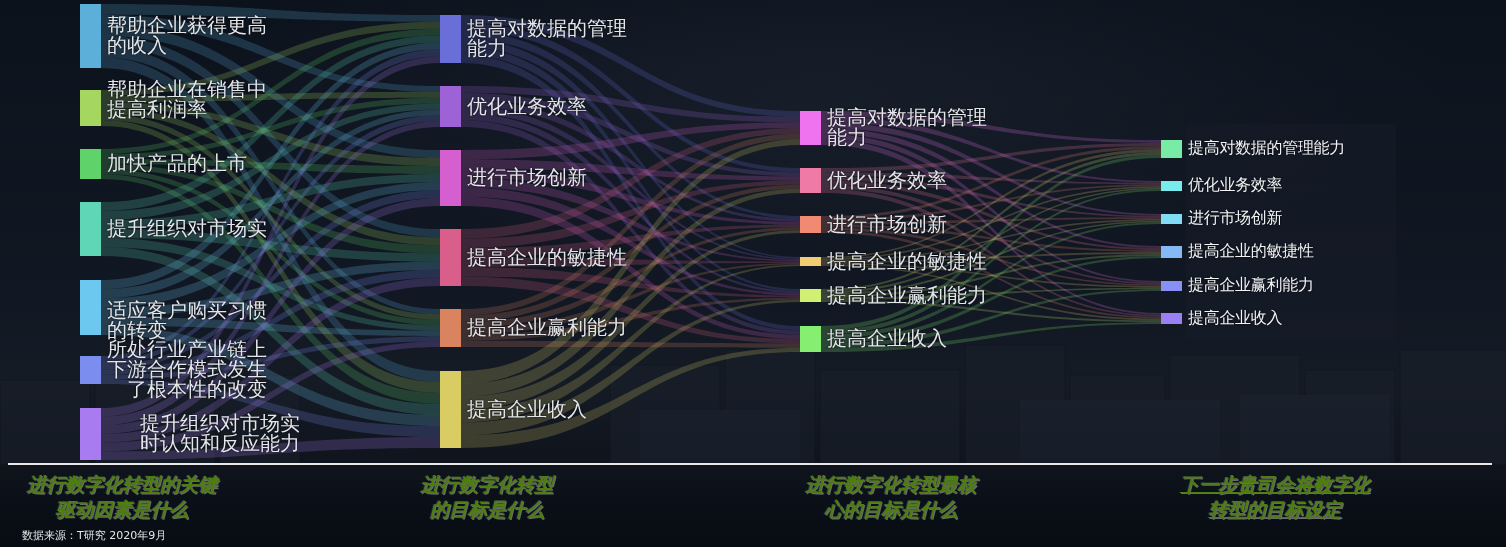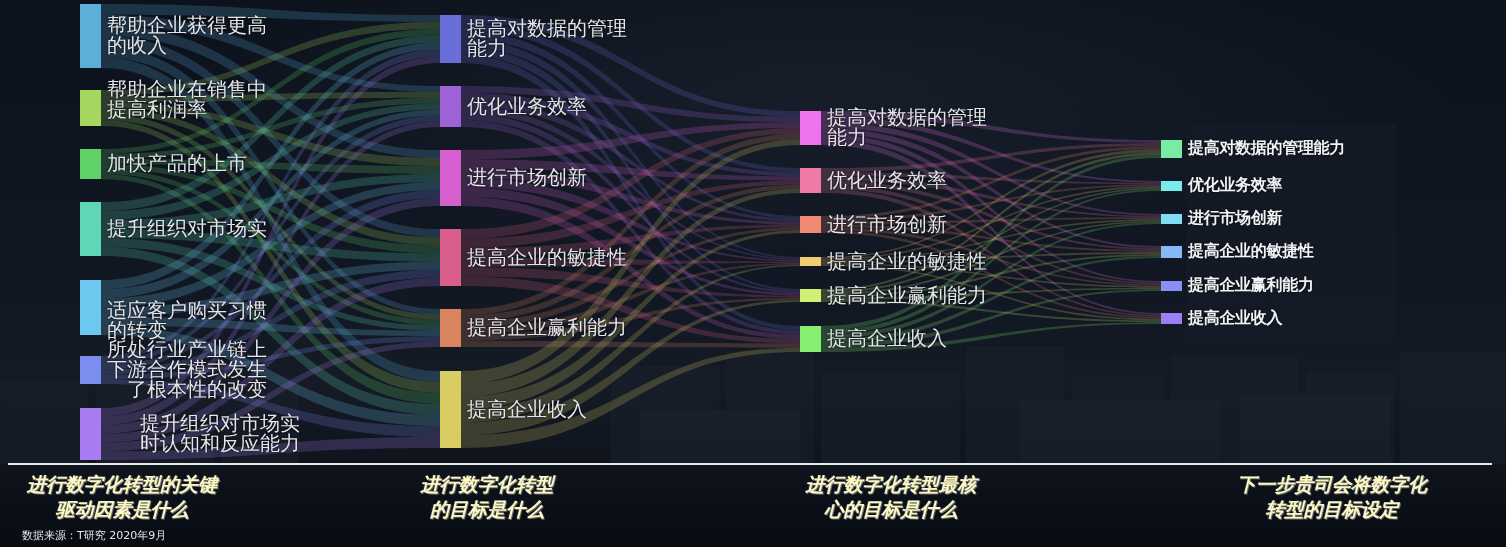--- a/index.html
+++ b/index.html
@@ -17,26 +17,26 @@
   .cubes { position: absolute; left: 0; top: 340px; width: 1506px; height: 125px; opacity: 0.55; }
   .legend-panel {
     position: absolute; left: 1186px; top: 124px; width: 210px; height: 216px;
     background: rgba(22,28,40,0.55);
   }
   svg.sankey { position: absolute; left: 0; top: 0; }
   .node-label {
     position: absolute; color: #e4e6ea; font-size: 20px; line-height: 20px;
     white-space: pre-line; text-shadow: 0 0 2px rgba(0,0,0,0.8);
   }
-  .col4-label { color: #f2f4f6; font-size: 16px; letter-spacing: -0.3px; font-weight: bold; }
+  .col4-label { color: #f2f4f6; font-size: 16px; letter-spacing: -0.3px; }
   .divider {
     position: absolute; left: 8px; top: 463px; width: 1484px; height: 2px; background: #e8e8e8;
   }
   .col-title {
-    position: absolute; top: 472px; color: #fef9c3; font-weight: bold; font-style: italic;
+    position: absolute; top: 472px; color: #4d7c0f; font-weight: bold; font-style: italic;
     font-size: 19px; line-height: 25px; text-align: center; white-space: pre-line;
     text-shadow: 1px 1px 0 #6b6b6b, -1px 0 0 #1c2a44;
   }
   .source {
     position: absolute; left: 22px; top: 528px; color: #e6e6e6; font-size: 11px;
   }
 </style>
 </head>
 <body>
 
@@ -246,16 +246,16 @@
   </div>
 
 <div class="divider"></div>
 
 <div class="col-title" style="left:4px; width:236px;">进行数字化转型的关键
 驱动因素是什么</div>
 <div class="col-title" style="left:392px; width:190px;">进行数字化转型
 的目标是什么</div>
 <div class="col-title" style="left:782px; width:218px;">进行数字化转型最核
 心的目标是什么</div>
-<div class="col-title" style="left:1214px; width:236px;">下一步贵司会将数字化
+<div class="col-title" style="left:1157px; width:236px;text-decoration:underline;">下一步贵司会将数字化
 转型的目标设定</div>
 
 <div class="source">数据来源：T研究  2020年9月</div>
 
 </body></html>

